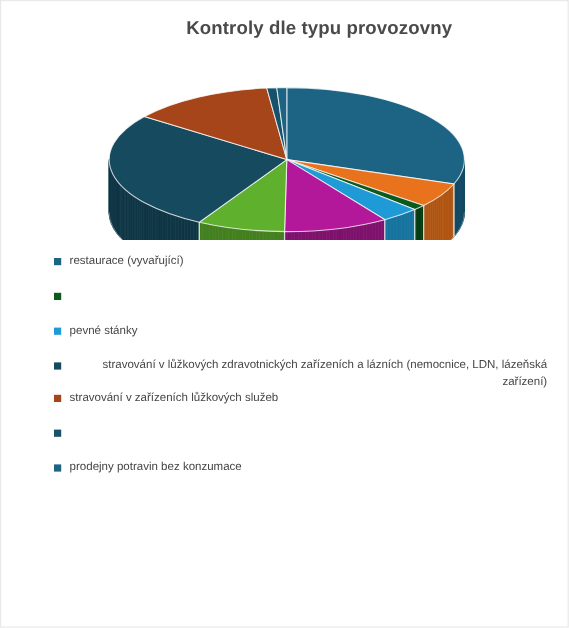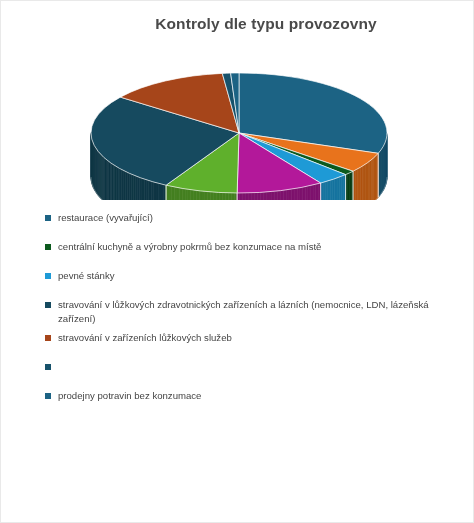--- a/index.html
+++ b/index.html
@@ -56,22 +56,23 @@
     position: absolute;
     left: 44px;
     top: 210px;
     width: 412px;
   }
   .legend-item {
     display: flex;
     align-items: flex-start;
     min-height: 15px;
     margin-bottom: 14px;
-  }
-  .legend-item.compact { margin-bottom: 6px; }
+    text-align: right;
+  }
+  .legend-item.compact { margin-bottom: 0; }
   .legend-marker {
     flex: 0 0 auto;
     width: 6px;
     height: 6px;
     margin-top: 4px;
     margin-right: 7px;
   }
   .legend-label {
     font-size: 9.6px;
     line-height: 13.5px;
@@ -279,21 +280,20 @@
     </div>
   </div>
 
   <div id="legend">
       <div class="legend-item">
         <span class="legend-marker" style="background: rgb(28, 99, 132);"></span>
         <span class="legend-label">restaurace (vyvařující)</span>
       </div>
       <div class="legend-item">
         <span class="legend-marker" style="background: rgb(12, 90, 30);"></span>
-        <span class="legend-label">centrální kuchyně a výrobny pokrmů bez konzumace na místě</span>
       </div>
       <div class="legend-item">
         <span class="legend-marker" style="background: rgb(30, 154, 214);"></span>
         <span class="legend-label">pevné stánky</span>
       </div>
       <div class="legend-item compact">
         <span class="legend-marker" style="background: rgb(22, 74, 95);"></span>
         <span class="legend-label">stravování v lůžkových zdravotnických zařízeních a lázních  (nemocnice, LDN, lázeňská zařízení)</span>
       </div>
       <div class="legend-item">

